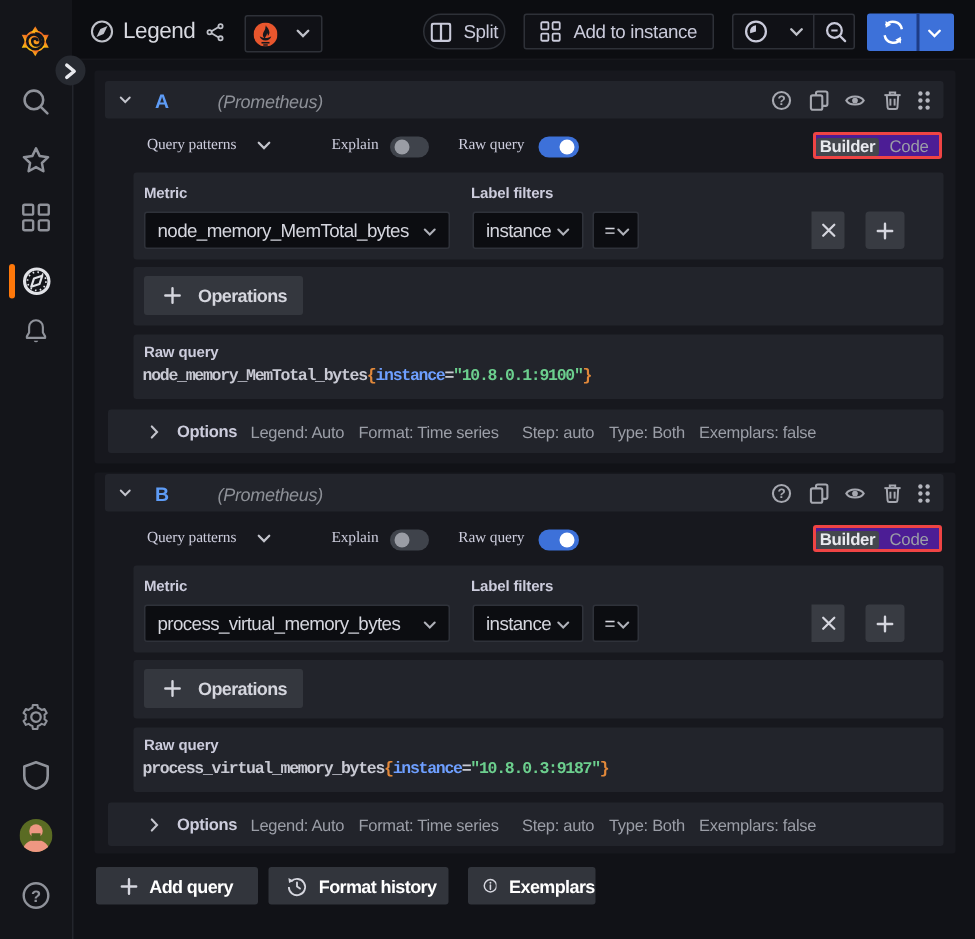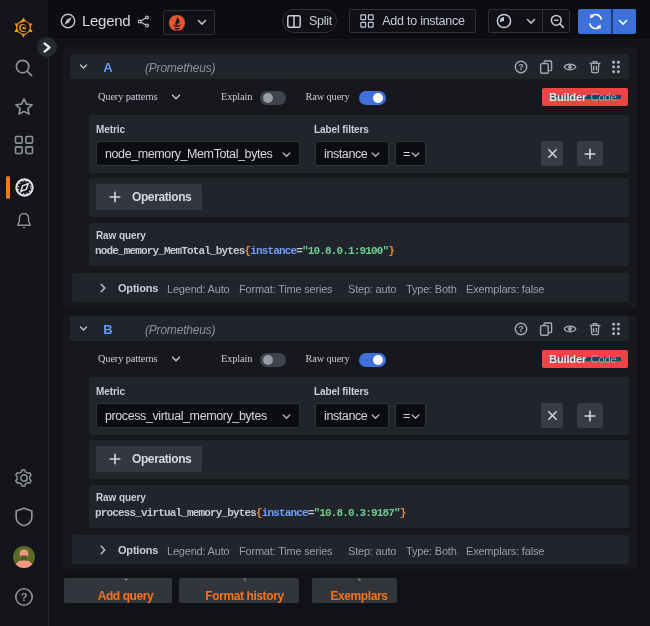--- a/index.html
+++ b/index.html
@@ -40,27 +40,27 @@
   .optitem { position:absolute; top:9.5px; color:#9b9ea7; font-size:11px; letter-spacing:-0.2px; }
   .code { position:absolute; font-family:"Liberation Mono", monospace; font-size:11px; font-weight:bold;
     letter-spacing:-0.85px; color:#c8c9d3; white-space:pre; }
   .cg { color:#6ccf8e; } .cb { color:#6e9fff; } .co { color:#e1883a; }
 
   .toggle { position:absolute; width:26.5px; height:13.5px; border-radius:8px; }
   .toggle .knob { position:absolute; top:1.75px; width:10px; height:10px; border-radius:50%; }
   .tog-off { background:#3f434b; } .tog-off .knob { left:3px; background:#9a9da5; }
   .tog-on { background:#3d71d9; } .tog-on .knob { right:3px; background:#fff; }
 
-  .bldgrp { position:absolute; left:479px; top:40.5px; width:86px; height:18px; border:7px solid #ef4444;
-    border-radius:2px; background:#0c4a6e; display:flex; }
+  .bldgrp { position:absolute; left:479px; top:40.5px; width:86px; height:18px; border:2px solid #ef4444;
+    border-radius:2px; background:#4c1d95; display:flex;align-items:flex-end; }
   .bldgrp div { flex:1; display:flex; align-items:center; justify-content:center; font-size:11.2px; letter-spacing:-0.2px; color:#9b9ea7; }
   .bldgrp .sel { background:#44474e; color:#e8e9ee; font-weight:bold; border-radius:2px; flex:1.05; }
 
   .botbtn { position:absolute; top:578px; height:25px; background:#32353c; border-radius:2px;
-    color:#f97316; font-size:12px; font-weight:bold; letter-spacing:-0.4px; display:flex; align-items:center; gap:8px;flex-direction:column; }
+    color:#ffffff; font-size:12px; font-weight:bold; letter-spacing:-0.4px; display:flex; align-items:center; gap:8px; }
   .ddc { position:absolute; right:8px; top:10px; }
   .plusbtn { position:absolute; top:26px; width:26px; height:25px; background:#383b42;
     border-radius:2.5px; display:flex; align-items:center; justify-content:center; }
   .hicon { position:absolute; top:13px; }
 </style>
 </head>
 <body>
 
 <div id="sidebar" class="abs">
     <div class="sep"></div>

